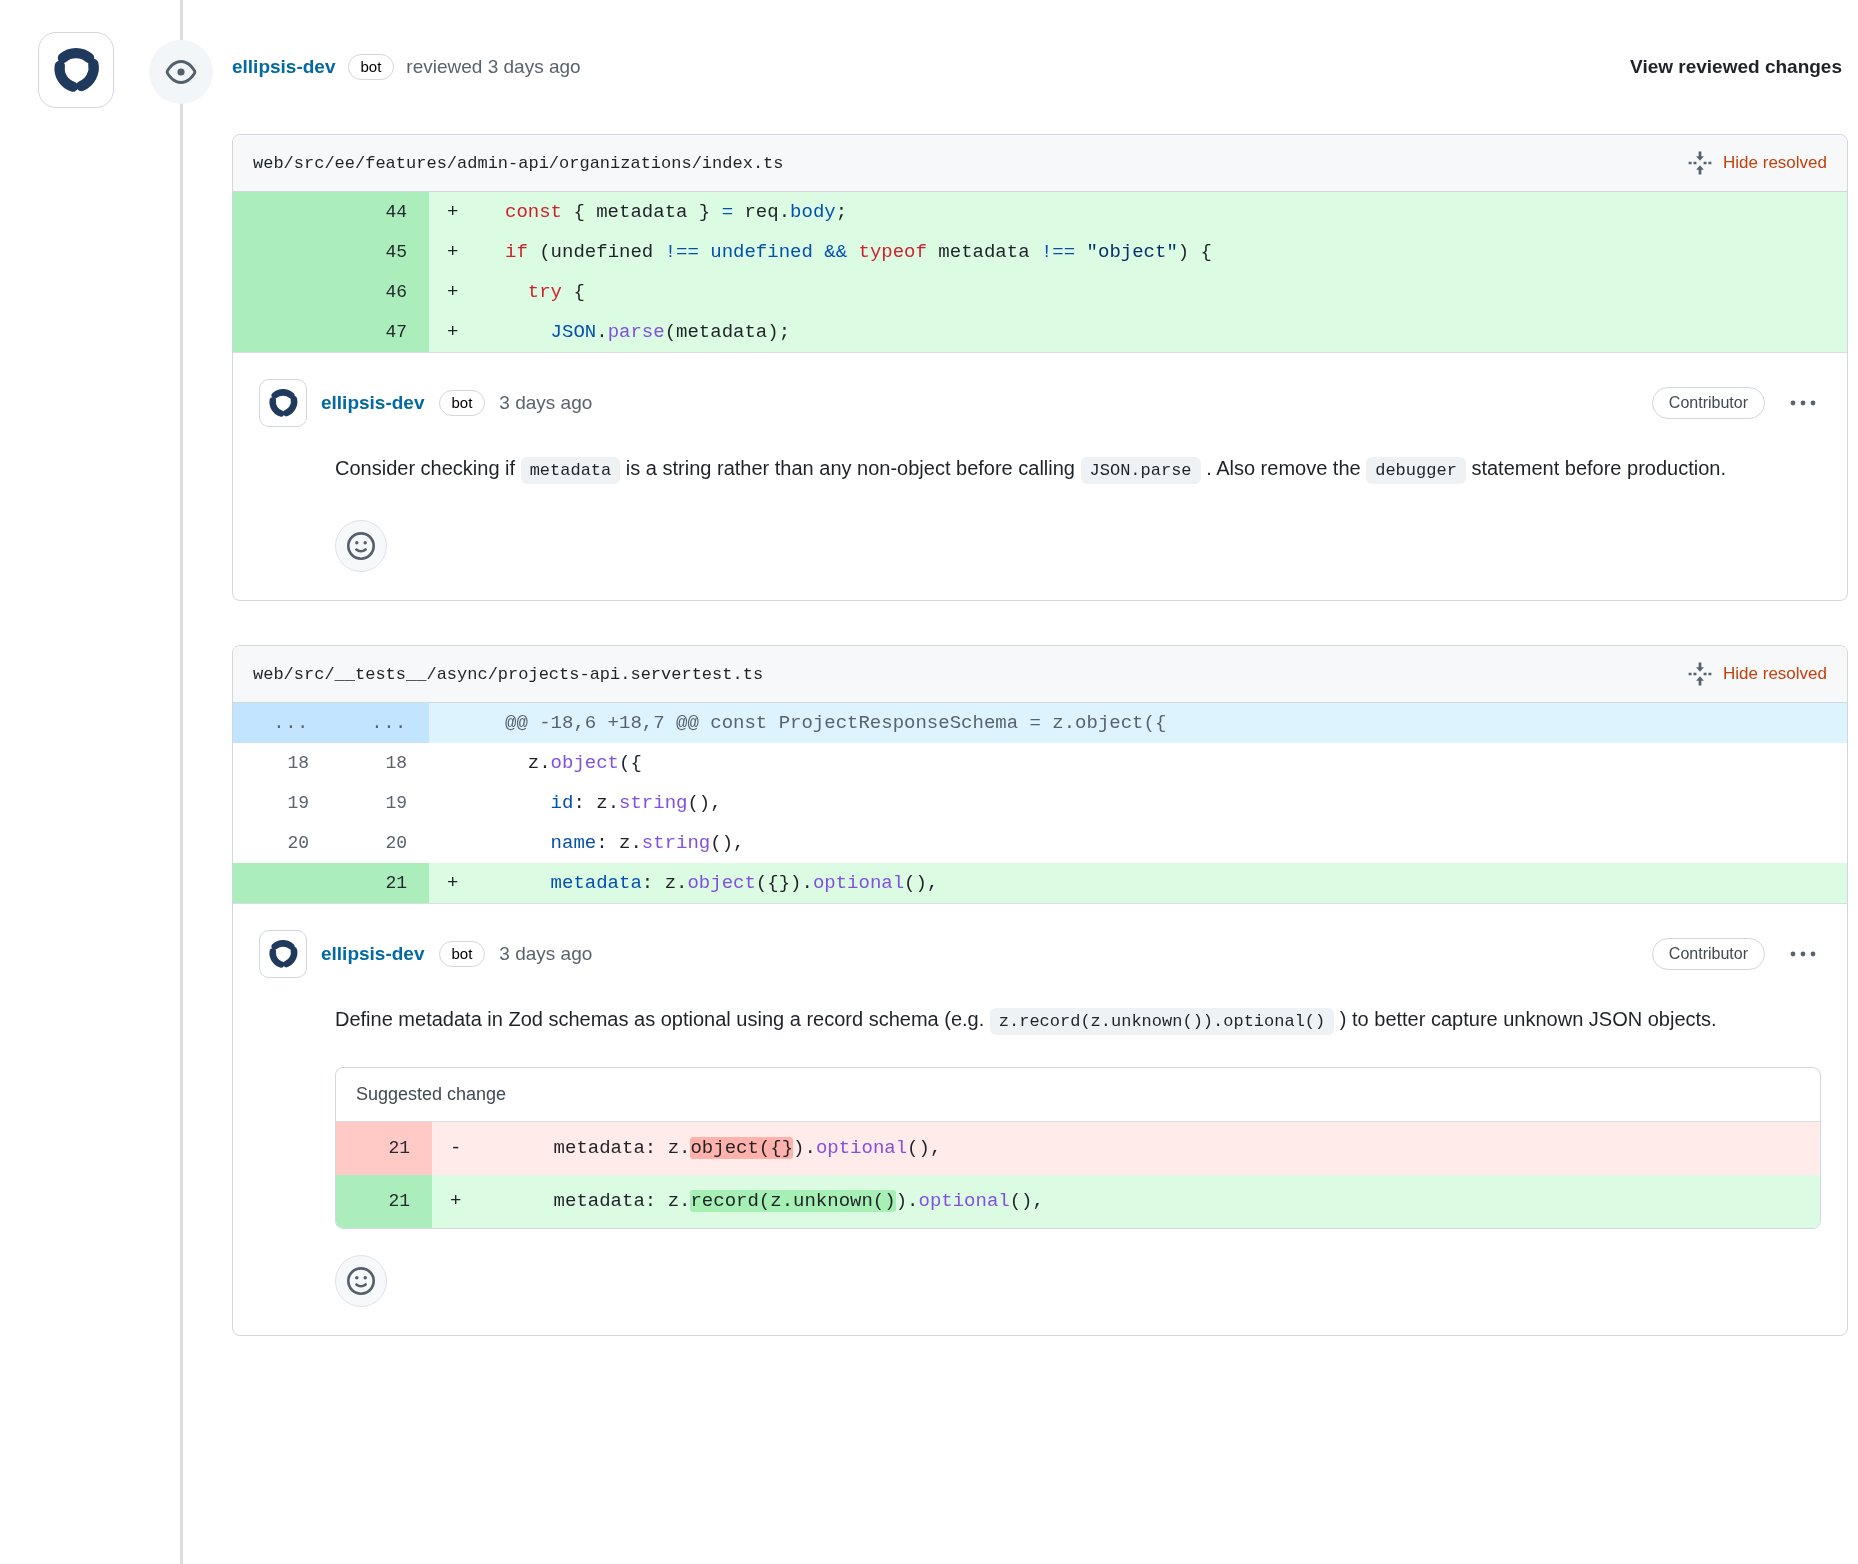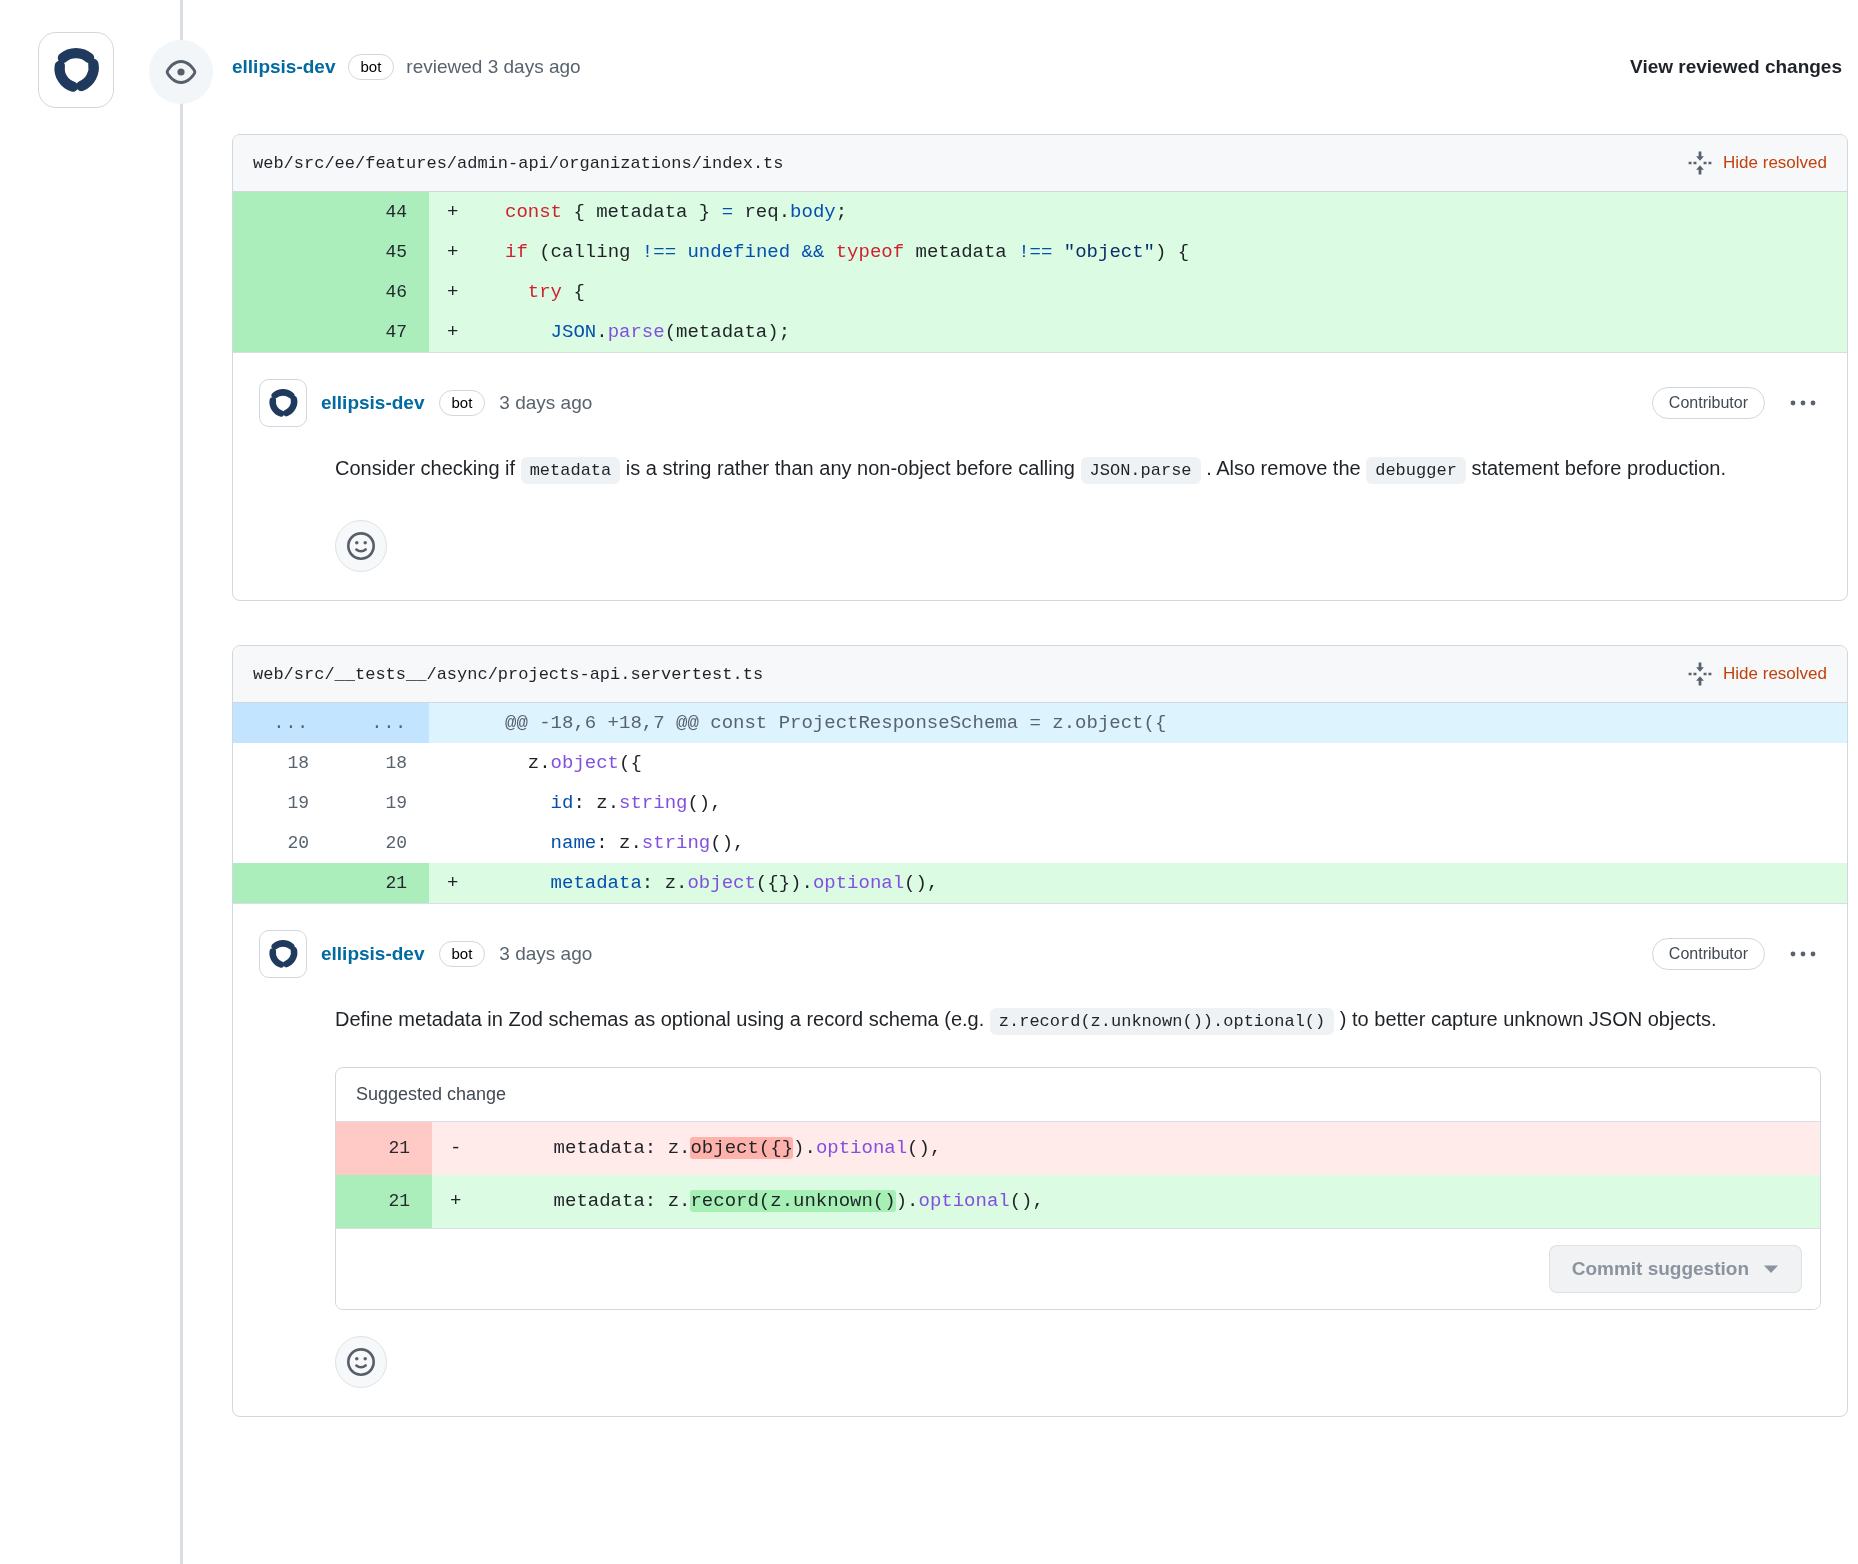--- a/index.html
+++ b/index.html
@@ -131,21 +131,21 @@
         <span class="content">
             <span class="marker">+</span>
             <span class="code"><span class="tk-k">const</span><span> { metadata } </span><span class="tk-c">=</span><span> req.</span><span class="tk-c">body</span><span>;</span></span>
           </span>
       </div>
       <div class="diff-row add">
         <span class="ln"></span>
         <span class="ln">45</span>
         <span class="content">
             <span class="marker">+</span>
-            <span class="code"><span class="tk-k">if</span><span> (calling </span><span class="tk-c">!==</span><span> </span><span class="tk-c">undefined</span><span> </span><span class="tk-c">&amp;&amp;</span><span> </span><span class="tk-k">typeof</span><span> metadata </span><span class="tk-c">!==</span><span> </span><span class="tk-s">"object"</span><span>) {</span></span>
+            <span class="code"><span class="tk-k">if</span><span> (undefined </span><span class="tk-c">!==</span><span> </span><span class="tk-c">undefined</span><span> </span><span class="tk-c">&amp;&amp;</span><span> </span><span class="tk-k">typeof</span><span> metadata </span><span class="tk-c">!==</span><span> </span><span class="tk-s">"object"</span><span>) {</span></span>
           </span>
       </div>
       <div class="diff-row add">
         <span class="ln"></span>
         <span class="ln">46</span>
         <span class="content">
             <span class="marker">+</span>
             <span class="code"><span>  </span><span class="tk-k">try</span><span> {</span></span>
           </span>
       </div>
@@ -284,28 +284,20 @@
               <span class="code"><span>    metadata: z.</span><span class="tk-hlr">object({}</span><span>).</span><span class="tk-e">optional</span><span>(),</span></span>
             </span>
         </div>
         <div class="sug-row add" style="border-top:1px solid #e8ece f0;">
           <span class="ln">21</span>
           <span class="content">
               <span class="marker">+</span>
               <span class="code"><span>    metadata: z.</span><span class="tk-hlg">record(z.unknown()</span><span>).</span><span class="tk-e">optional</span><span>(),</span></span>
             </span>
         </div>
-        <div class="sug-footer">
-          <button class="commit-btn">
-            <span>Commit suggestion</span>
-            <svg width="16" height="10" viewBox="0 0 16 10" fill="#8b949e">
-              <path d="M1 1.5h14L8 9 1 1.5Z"></path>
-            </svg>
-          </button>
-        </div>
       </div>
 
       <button class="emoji-btn">
         <svg viewBox="0 0 16 16" width="28" height="28" fill="#57606a">
           <path d="M8 0a8 8 0 1 1 0 16A8 8 0 0 1 8 0Zm0 1.5a6.5 6.5 0 1 0 0 13 6.5 6.5 0 0 0 0-13Z"></path>
           <circle cx="5.6" cy="6.2" r="1"></circle>
             <circle cx="10.4" cy="6.2" r="1"></circle>
           <path d="M4.8 9.5a.75.75 0 0 1 1.05-.05 3.35 3.35 0 0 0 4.3 0 .75.75 0 1 1 .97 1.14 4.85 4.85 0 0 1-6.25 0A.75.75 0 0 1 4.8 9.5Z"></path>
         </svg>
       </button>

